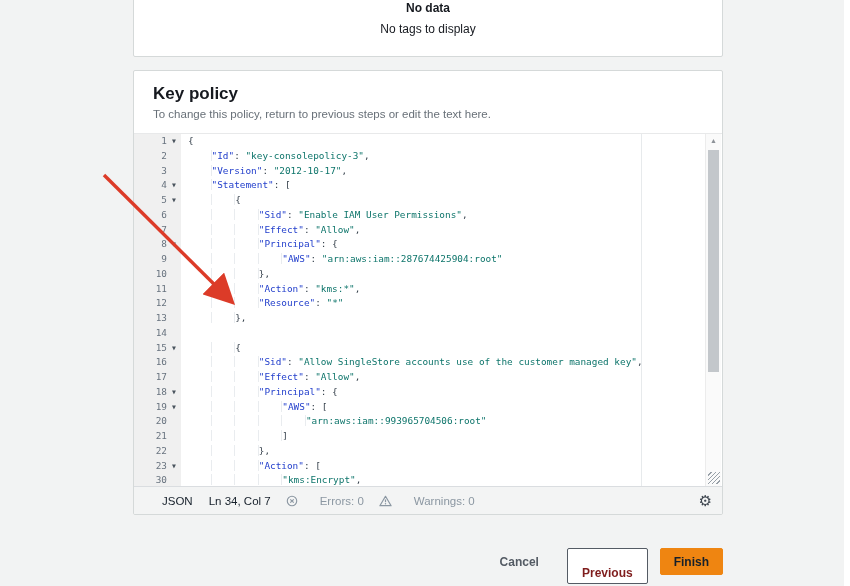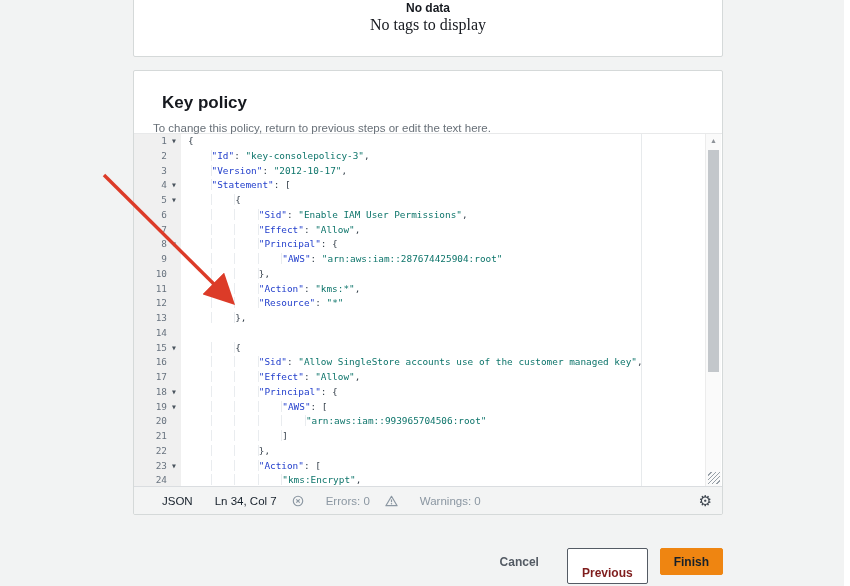--- a/index.html
+++ b/index.html
@@ -5,26 +5,26 @@
   html,body{margin:0;padding:0;}
   .page{position:relative;width:844px;height:586px;background:var(--page_bg,#f2f3f3);
         font-family:"Liberation Sans",sans-serif;overflow:hidden;}
   .card{position:absolute;left:133px;width:590px;background:#fff;
         border:1px solid var(--card_border,#d5d9d9);border-radius:2px;box-sizing:border-box;}
 
   
   .tags-card{top:-16px;height:73px;}
   .tags-empty{position:absolute;left:0;right:0;top:16px;text-align:center;}
   .tags-empty .t1{font-size:12px;font-weight:bold;color:var(--heading,#16191f);}
-  .tags-empty .t2{font-size:16px;color:var(--heading,#16191f);margin-top:1px;font-family:Liberation Serif, serif;}
+  .tags-empty .t2{font-size:12px;color:var(--heading,#16191f);margin-top:7px;}
 
   
   .policy-card{top:70px;height:445px;}
   .policy-header{padding:13px 19px 10px;border-bottom:1px solid #e8e9ea;box-sizing:border-box;height:63px;}
-  .policy-header h2{margin:9px;font-size:17px;font-weight:bold;color:var(--heading,#16191f);}
+  .policy-header h2{margin:0;font-size:17px;font-weight:bold;color:var(--heading,#16191f);}
   .policy-header p{margin:4px 0 0;font-size:11.5px;color:var(--muted_text,#687078);}
 
   
   .editor{position:absolute;top:63px;left:0;right:0;bottom:28px;background:#fff;overflow:hidden;}
   .gutter{position:absolute;left:0;top:0;bottom:0;width:47px;background:var(--gutter_bg,#f0f0f0);
           font:9.4px/14.75px "DejaVu Sans Mono",monospace;color:var(--gutter_text,#68737f);}
   .gl{display:flex;justify-content:flex-end;align-items:center;height:14.75px;}
   .gl .num{text-align:right;}
   .gl .fold{width:14px;text-align:center;font-size:6.5px;color:#4a545e;line-height:14.75px;}
   .code{position:absolute;left:47px;top:0;right:17px;bottom:0;padding-left:7px;
@@ -39,21 +39,21 @@
   .scrollbar{position:absolute;right:1px;top:0;bottom:0;width:15px;background:#fafafa;border-left:1px solid #ececec;}
   .sb-up{position:absolute;top:3px;left:0;right:0;text-align:center;font-size:7px;color:#8d9298;line-height:8px;cursor:pointer;}
   .sb-thumb{position:absolute;left:2px;right:2px;top:16px;height:222px;background:#c3c7cb;cursor:pointer;}
   .resize-grip{position:absolute;right:2px;bottom:2px;width:12px;height:12px;cursor:nwse-resize;
       background:repeating-linear-gradient(135deg,transparent 0 2px,#98a0a8 2px 3px);}
 
   
   .statusbar{position:absolute;left:0;right:0;bottom:0;height:28px;background:#f3f4f4;
       border-top:1px solid #dadde0;display:flex;align-items:center;gap:15px;
       padding:0 10px 0 28px;font-size:11.5px;color:#16202b;box-sizing:border-box;border-radius:0 0 2px 2px;}
-  .statusbar .lang{margin-right:7px;}
+  .statusbar .lang{margin-right:1px;}
   .status-muted{color:var(--status_muted,#8b97a2);display:flex;align-items:center;gap:22px;}
   .status-muted svg{display:block;}
   .gear{margin-left:auto;font-size:15px;color:#3f4750;cursor:pointer;line-height:1;}
 
   
   .footer{position:absolute;top:548px;left:133px;width:590px;display:flex;
           justify-content:flex-end;gap:12px;}
   .btn{height:27px;font-family:"Liberation Sans",sans-serif;font-size:12px;font-weight:bold;
        border-radius:2px;cursor:pointer;box-sizing:border-box;}
   .btn-link{background:none;border:none;color:#545b64;padding:0 8px;margin-right:8px;}
@@ -170,21 +170,21 @@
           </div>
           <div class="gl">
             <span class="num">22</span>
             <span class="fold"></span>
           </div>
           <div class="gl">
             <span class="num">23</span>
             <span class="fold">▼</span>
           </div>
           <div class="gl">
-            <span class="num">24</span>
+            <span class="num">30</span>
             <span class="fold"></span>
           </div>
         </div>
       <div class="code" id="code"><div class="cl">{</div><div class="cl"><span class="ind">    </span><span class="jk">"Id"</span>: <span class="jstr">"key-consolepolicy-3"</span>,</div><div class="cl"><span class="ind">    </span><span class="jk">"Version"</span>: <span class="jstr">"2012-10-17"</span>,</div><div class="cl"><span class="ind">    </span><span class="jk">"Statement"</span>: [</div><div class="cl"><span class="ind">    </span><span class="ind">    </span>{</div><div class="cl"><span class="ind">    </span><span class="ind">    </span><span class="ind">    </span><span class="jk">"Sid"</span>: <span class="jstr">"Enable IAM User Permissions"</span>,</div><div class="cl"><span class="ind">    </span><span class="ind">    </span><span class="ind">    </span><span class="jk">"Effect"</span>: <span class="jstr">"Allow"</span>,</div><div class="cl"><span class="ind">    </span><span class="ind">    </span><span class="ind">    </span><span class="jk">"Principal"</span>: {</div><div class="cl"><span class="ind">    </span><span class="ind">    </span><span class="ind">    </span><span class="ind">    </span><span class="jk">"AWS"</span>: <span class="jstr">"arn:aws:iam::287674425904:root"</span></div><div class="cl"><span class="ind">    </span><span class="ind">    </span><span class="ind">    </span>},</div><div class="cl"><span class="ind">    </span><span class="ind">    </span><span class="ind">    </span><span class="jk">"Action"</span>: <span class="jstr">"kms:*"</span>,</div><div class="cl"><span class="ind">    </span><span class="ind">    </span><span class="ind">    </span><span class="jk">"Resource"</span>: <span class="jstr">"*"</span></div><div class="cl"><span class="ind">    </span><span class="ind">    </span>},</div><div class="cl"></div><div class="cl"><span class="ind">    </span><span class="ind">    </span>{</div><div class="cl"><span class="ind">    </span><span class="ind">    </span><span class="ind">    </span><span class="jk">"Sid"</span>: <span class="jstr">"Allow SingleStore accounts use of the customer managed key"</span>,</div><div class="cl"><span class="ind">    </span><span class="ind">    </span><span class="ind">    </span><span class="jk">"Effect"</span>: <span class="jstr">"Allow"</span>,</div><div class="cl"><span class="ind">    </span><span class="ind">    </span><span class="ind">    </span><span class="jk">"Principal"</span>: {</div><div class="cl"><span class="ind">    </span><span class="ind">    </span><span class="ind">    </span><span class="ind">    </span><span class="jk">"AWS"</span>: [</div><div class="cl"><span class="ind">    </span><span class="ind">    </span><span class="ind">    </span><span class="ind">    </span><span class="ind">    </span><span class="jstr">"arn:aws:iam::993965704506:root"</span></div><div class="cl"><span class="ind">    </span><span class="ind">    </span><span class="ind">    </span><span class="ind">    </span>]</div><div class="cl"><span class="ind">    </span><span class="ind">    </span><span class="ind">    </span>},</div><div class="cl"><span class="ind">    </span><span class="ind">    </span><span class="ind">    </span><span class="jk">"Action"</span>: [</div><div class="cl"><span class="ind">    </span><span class="ind">    </span><span class="ind">    </span><span class="ind">    </span><span class="jstr">"kms:Encrypt"</span>,</div></div>
       <div class="print-margin"></div>
       <div class="scrollbar">
         <div class="sb-up">▲</div>
         <div class="sb-thumb"></div>
       </div>
       <div class="resize-grip"></div>

